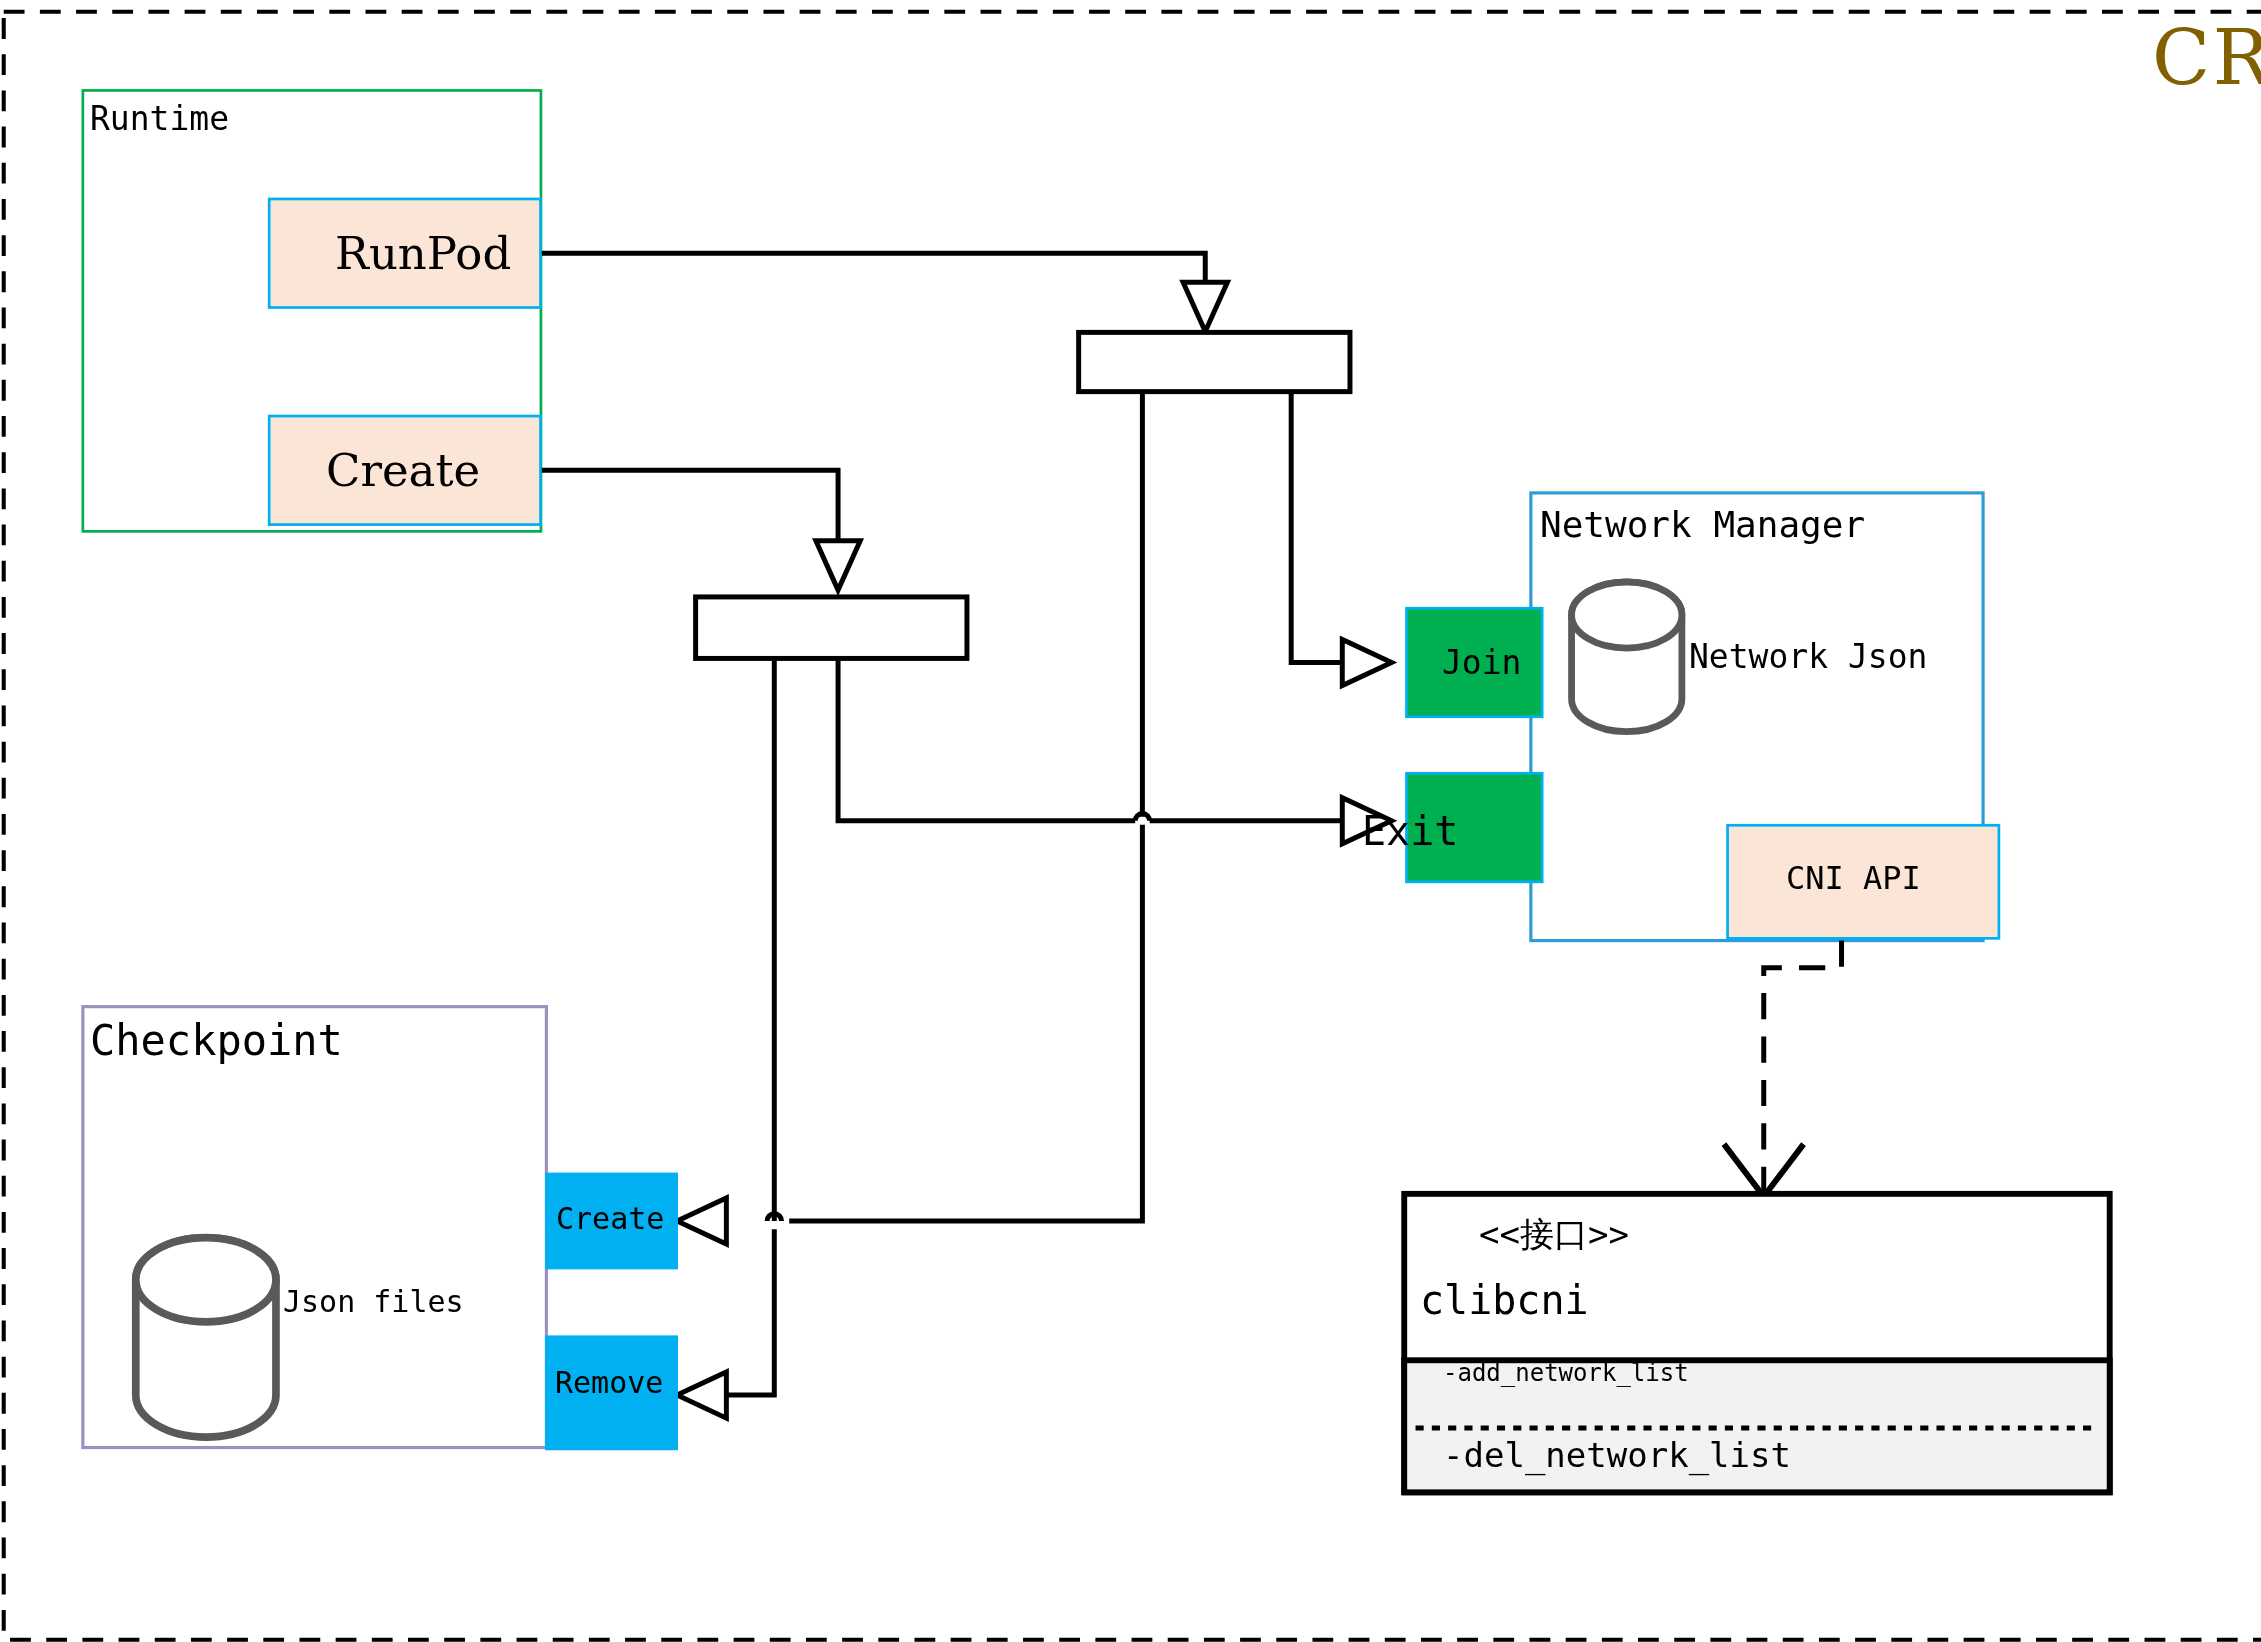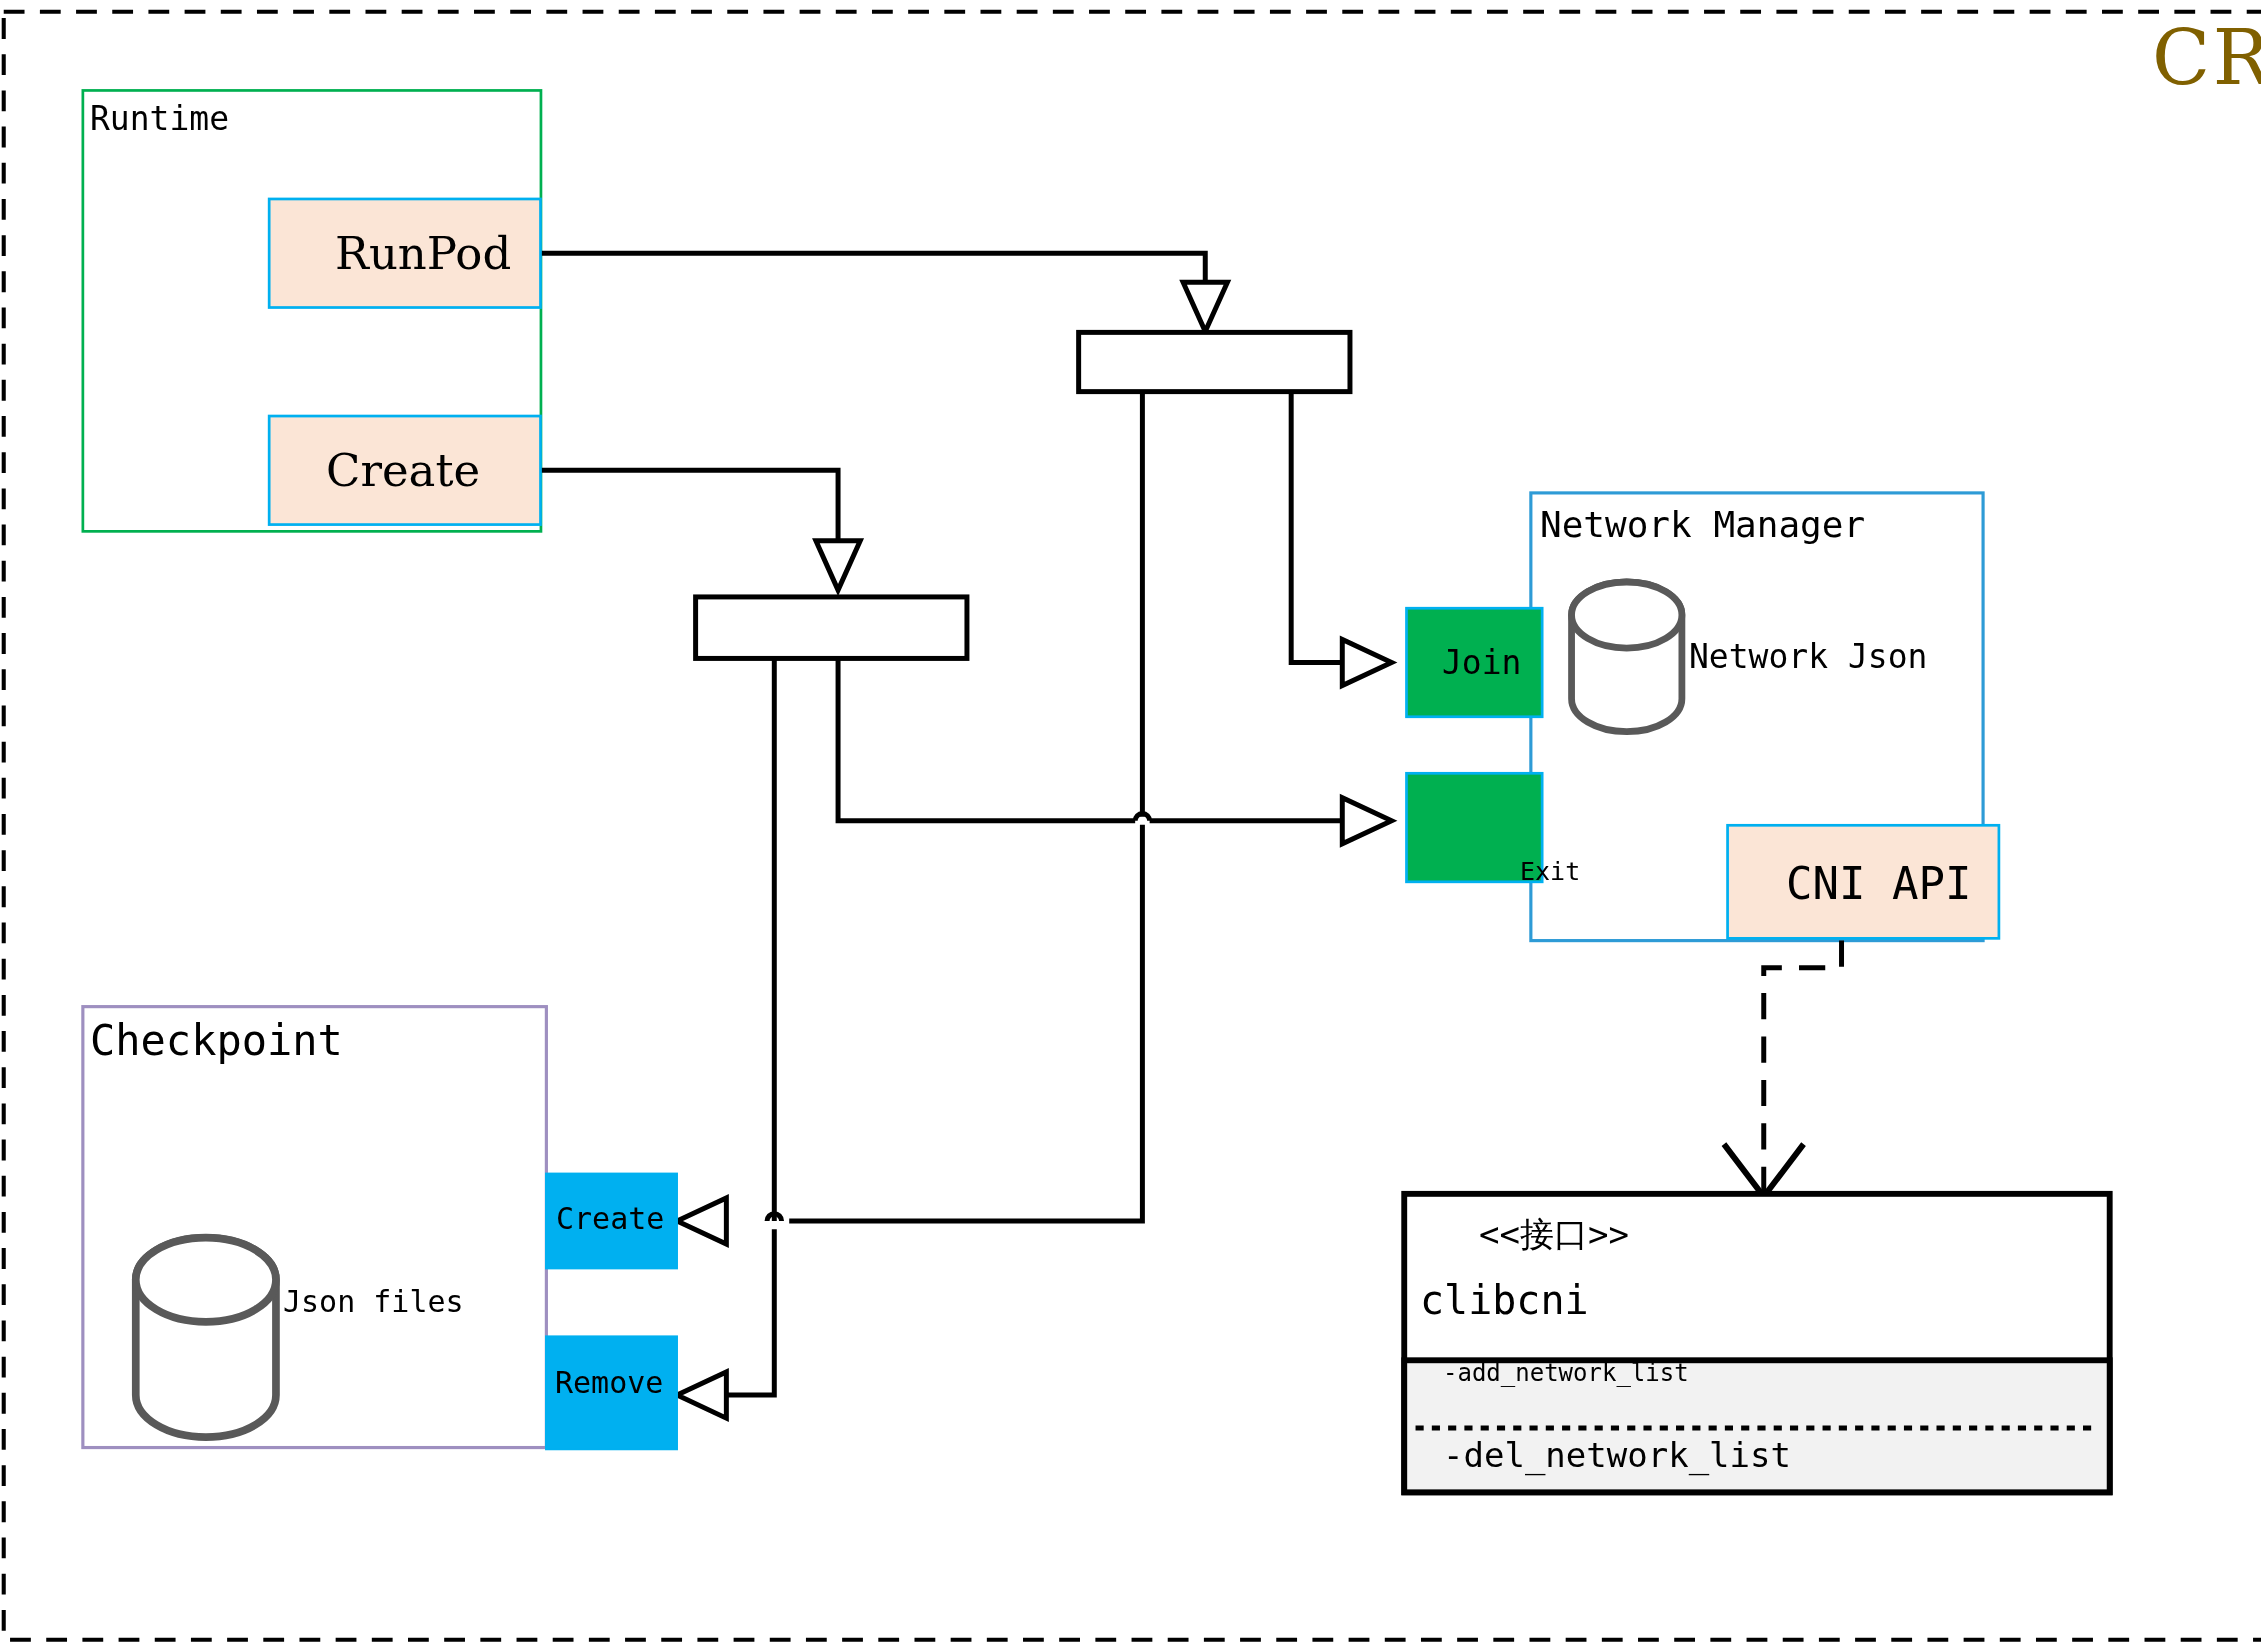--- a/index.html
+++ b/index.html
@@ -136,23 +136,23 @@
   <div class="lbl mono" style="left:1689px; top:640px; font-size:33px;">Network Json</div>
 
   <div class="lbl mono" style="left:283px; top:1287px; font-size:30px;">Json files</div>
 
   <div class="lbl serif" style="left:335px; top:231px; font-size:45px;">RunPod</div>
 
   <div class="lbl serif" style="left:326px; top:448px; font-size:45px;">Create</div>
 
   <div class="lbl mono" style="left:1442px; top:646px; font-size:33px;text-align:center;">Join</div>
 
-  <div class="lbl mono" style="left:1520px; top:811px; font-size:25px;margin-top:48px;">Exit</div>
+  <div class="lbl mono" style="left:1362px; top:811px; font-size:40px;">Exit</div>
 
-  <div class="lbl mono" style="left:1786px; top:862px; font-size:44px;">CNI API</div>
+  <div class="lbl mono" style="left:1786px; top:862px; font-size:32px;">CNI API</div>
 
   <div class="lbl mono" style="left:556px; top:1204px; font-size:30px;">Create</div>
 
   <div class="lbl mono" style="left:555px; top:1368px; font-size:30px;">Remove</div>
 
   <div class="lbl mono" style="left:1479px; top:1217px; font-size:34px;">&lt;&lt;接口&gt;&gt;</div>
 
   <div class="lbl mono" style="left:1420px; top:1280px; font-size:40px;">clibcni</div>
 
   <div class="lbl mono" style="left:1443px; top:1361px; font-size:24px;">-add_network_list</div>

